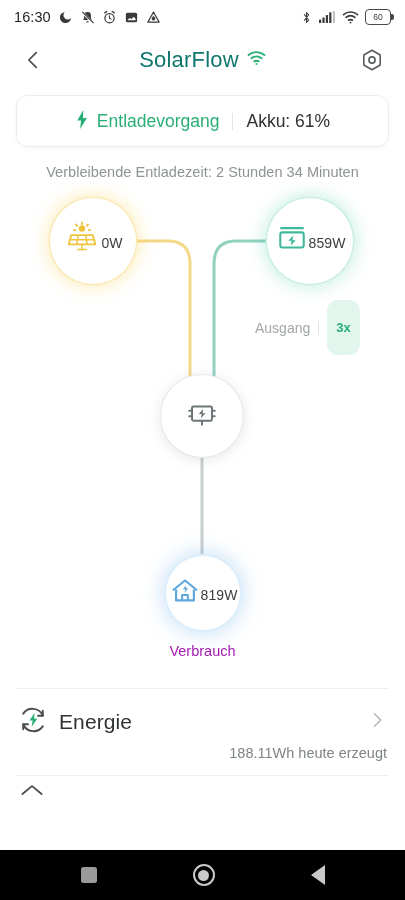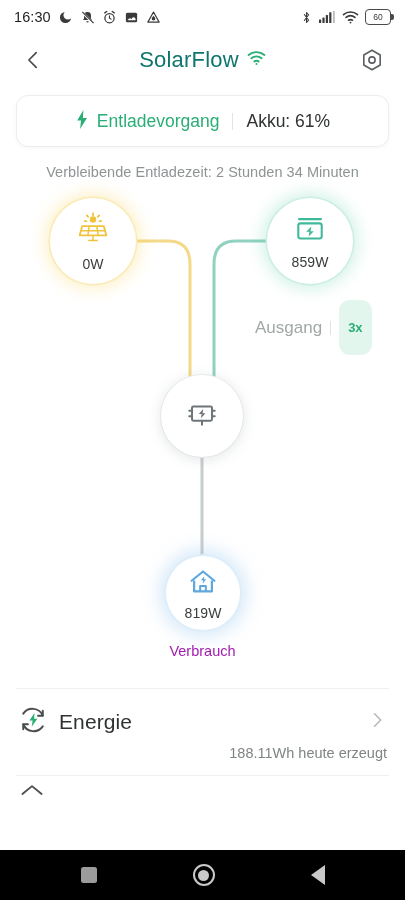--- a/index.html
+++ b/index.html
@@ -71,21 +71,21 @@
   }
 
   
   .flow { position: relative; height: 500px; margin-top: 8px; }
   .flow svg.links { position: absolute; inset: 0; width: 405px; height: 500px; }
 
   .node {
     position: absolute;
     border-radius: 50%;
     background: #fff;
-    display: flex; flex-direction: column;
+    display: flex; 
     align-items: center; justify-content: center;
     z-index: 2;
   }
   .node-val { font-size: 14px; color: #3a3d3e; margin-top: 3px; letter-spacing: .1px; }
 
   #node-solar {
     left: 50px; top: 10px; width: 86px; height: 86px;
     box-shadow: 0 0 0 1.5px #fbeab5, 0 0 16px 5px rgba(247,206,70,.30);
   }
   #node-inverter {
@@ -98,21 +98,21 @@
   }
   #node-home {
     left: 166px; top: 368px; width: 74px; height: 74px;
     box-shadow: 0 0 0 2px #ddeefb, 0 0 18px 6px rgba(125,185,235,.34);
   }
 
   .badge-out {
     position: absolute; left: 255px; top: 112px;
     display: flex; align-items: center; gap: 8px; z-index: 3;
   }
-  .badge-out-label { color: #a2a7a8; font-size: 17px; }
+  .badge-out-label { color: #a2a7a8; font-size: 14px; }
   .badge-out-sep { width: 1px; height: 14px; background: #dfe3e3; }
   .badge-out-pill {
     background: #e3f6ee; color: #2aae76;
     font-size: 13px; font-weight: bold;
     padding: 20px 9px; border-radius: 11px;
   }
 
   .label-verbrauch {
     position: absolute; left: 0; right: 0; top: 455px;
     text-align: center; color: #a21caf; font-size: 14.5px; z-index: 3;

